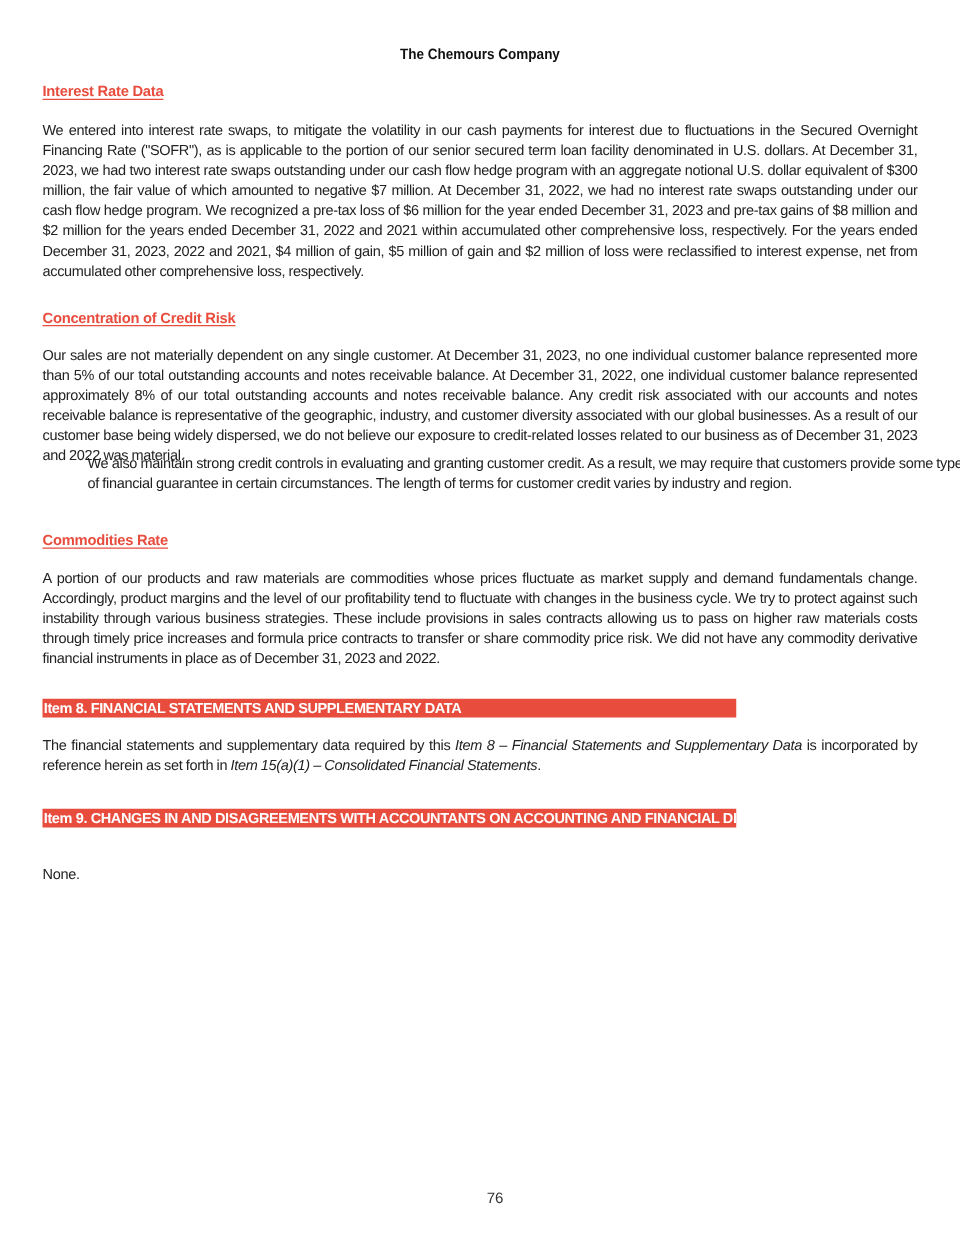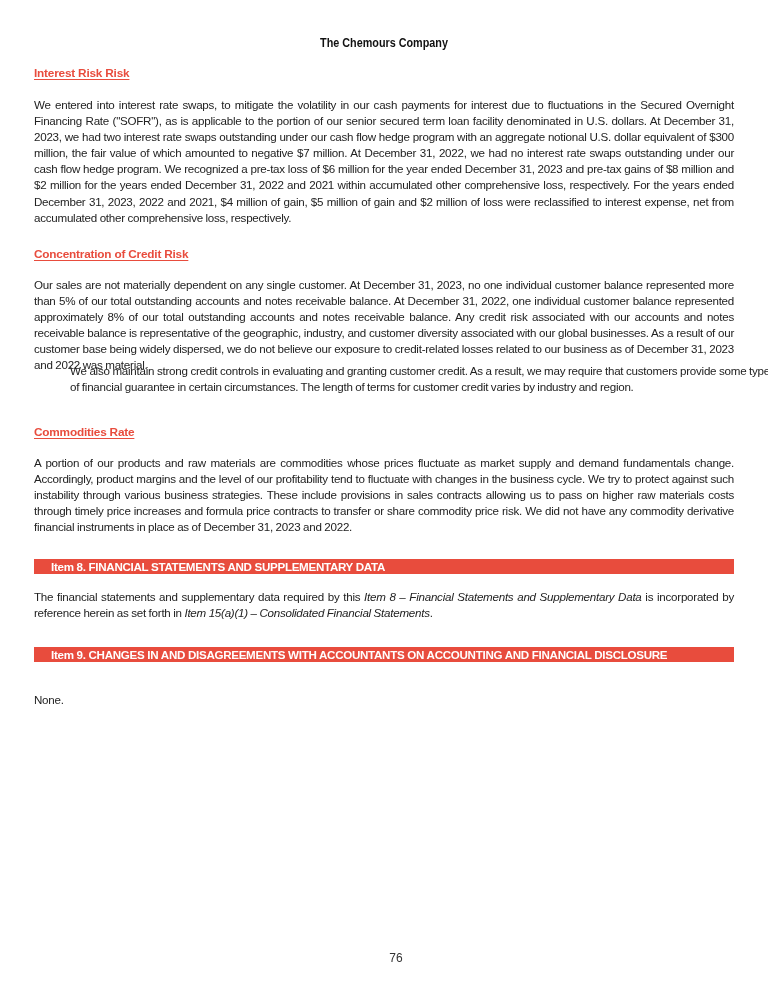--- a/index.html
+++ b/index.html
@@ -16,37 +16,37 @@
     position: absolute; left: 34px; font-weight: bold; font-size: 11.8px;
     color: #e84c3d; text-decoration: underline; text-underline-offset: 2px;
     letter-spacing: -0.2px;
   }
   .para {
     position: absolute; left: 34px; width: 700px;
     font-size: 11.6px; line-height: 16.1px; text-align: justify;
     letter-spacing: -0.25px; word-spacing: -0.3px; color: #222;
   }
   .item-bar {
-    position: absolute; left: 34px; width: 700px; height: 15px;
+    position: absolute; left: 34px; width: 555px; height: 15px;
     background: #e84c3d; color: #ffffff; font-weight: bold;
-    font-size: 11.6px; line-height: 15px; padding-left: 17px; box-sizing: border-box;
+    font-size: 11.6px; line-height: 15px; padding-left: 1px; box-sizing: border-box;
     letter-spacing: -0.3px; white-space: nowrap; overflow: hidden;
   }
   .page-num {
     position: absolute; left: 0; width: 768px; top: 951px; text-align: center;
     font-size: 12px; color: #333; padding-left: 12px;
   }
   i { font-style: italic; }
 </style>
 </head>
 <body>
 
 <div class="company">The Chemours Company</div>
 
-<div class="sec-head" style="top:66px;">Interest Risk Risk</div>
+<div class="sec-head" style="top:66px;">Interest Rate Data</div>
 <div class="para" style="top:97px;">We entered into interest rate swaps, to mitigate the volatility in our cash payments for interest due to fluctuations in the Secured Overnight Financing Rate ("SOFR"), as is applicable to the portion of our senior secured term loan facility denominated in U.S. dollars. At December 31, 2023, we had two interest rate swaps outstanding under our cash flow hedge program with an aggregate notional U.S. dollar equivalent of $300 million, the fair value of which amounted to negative $7 million. At December 31, 2022, we had no interest rate swaps outstanding under our cash flow hedge program. We recognized a pre-tax loss of $6 million for the year ended December 31, 2023 and pre-tax gains of $8 million and $2 million for the years ended December 31, 2022 and 2021 within accumulated other comprehensive loss, respectively. For the years ended December 31, 2023, 2022 and 2021, $4 million of gain, $5 million of gain and $2 million of loss were reclassified to interest expense, net from accumulated other comprehensive loss, respectively.</div>
 
 <div class="sec-head" style="top:247px;">Concentration of Credit Risk</div>
 <div class="para" style="top:277px;">Our sales are not materially dependent on any single customer. At December 31, 2023, no one individual customer balance represented more than 5% of our total outstanding accounts and notes receivable balance. At December 31, 2022, one individual customer balance represented approximately 8% of our total outstanding accounts and notes receivable balance. Any credit risk associated with our accounts and notes receivable balance is representative of the geographic, industry, and customer diversity associated with our global businesses. As a result of our customer base being widely dispersed, we do not believe our exposure to credit-related losses related to our business as of December 31, 2023 and 2022 was material.</div>
 <div class="para" style="top:363px;margin-left:36px;">We also maintain strong credit controls in evaluating and granting customer credit. As a result, we may require that customers provide some type of financial guarantee in certain circumstances. The length of terms for customer credit varies by industry and region.</div>
 
 <div class="sec-head" style="top:425px;">Commodities Rate</div>
 <div class="para" style="top:455px;">A portion of our products and raw materials are commodities whose prices fluctuate as market supply and demand fundamentals change. Accordingly, product margins and the level of our profitability tend to fluctuate with changes in the business cycle. We try to protect against such instability through various business strategies. These include provisions in sales contracts allowing us to pass on higher raw materials costs through timely price increases and formula price contracts to transfer or share commodity price risk. We did not have any commodity derivative financial instruments in place as of December 31, 2023 and 2022.</div>
 
 <div class="item-bar" style="top:559px;">Item 8. FINANCIAL STATEMENTS AND SUPPLEMENTARY DATA</div>

